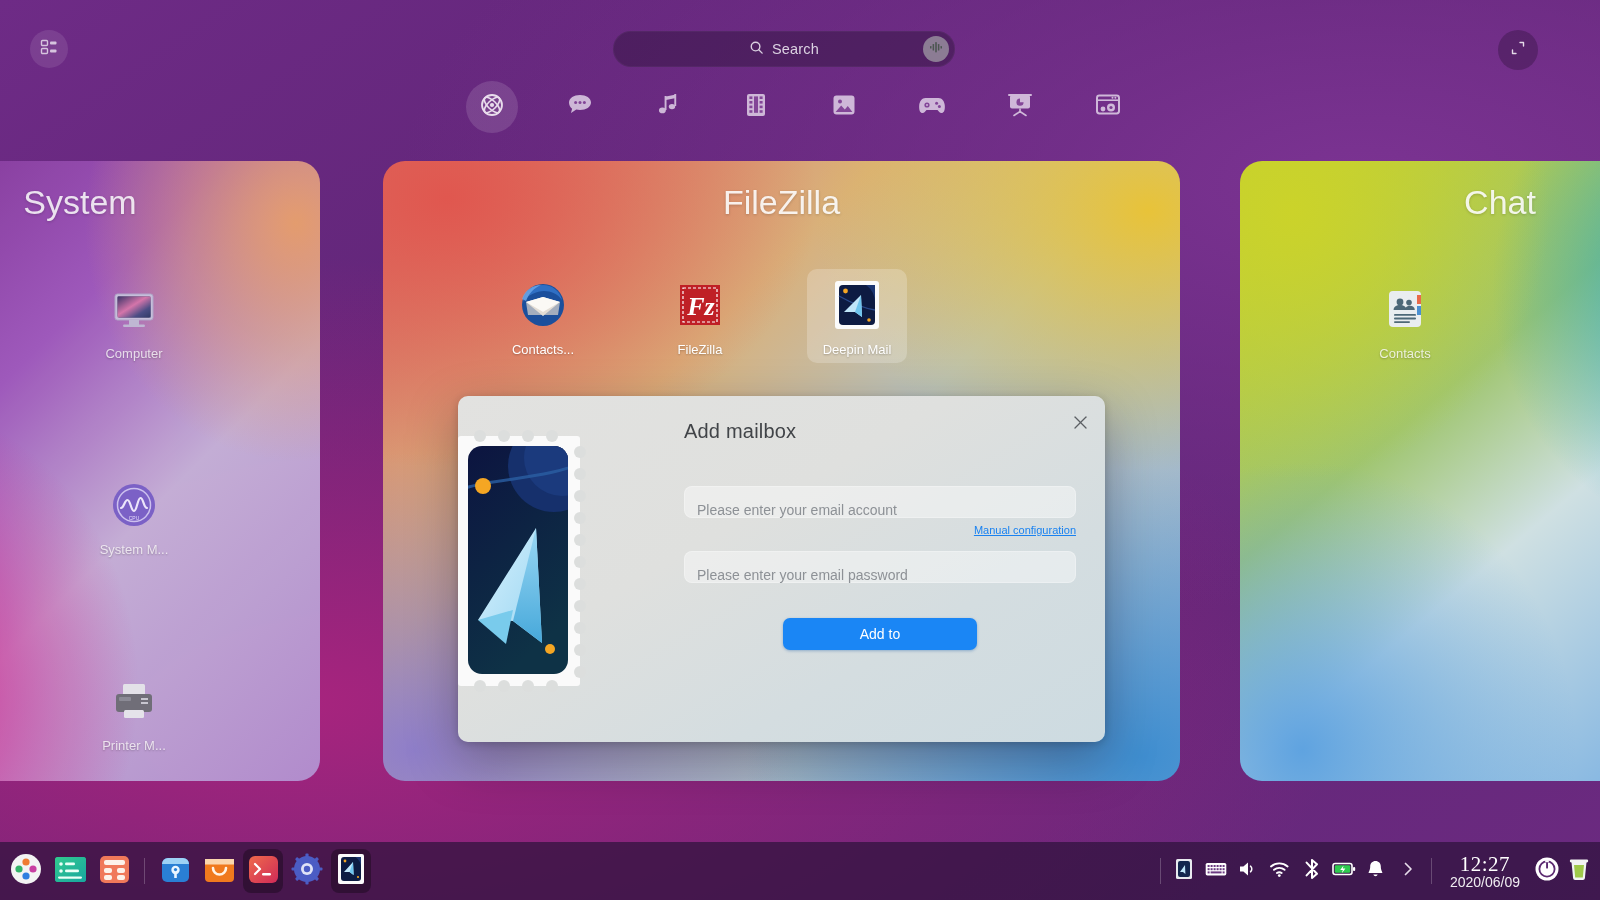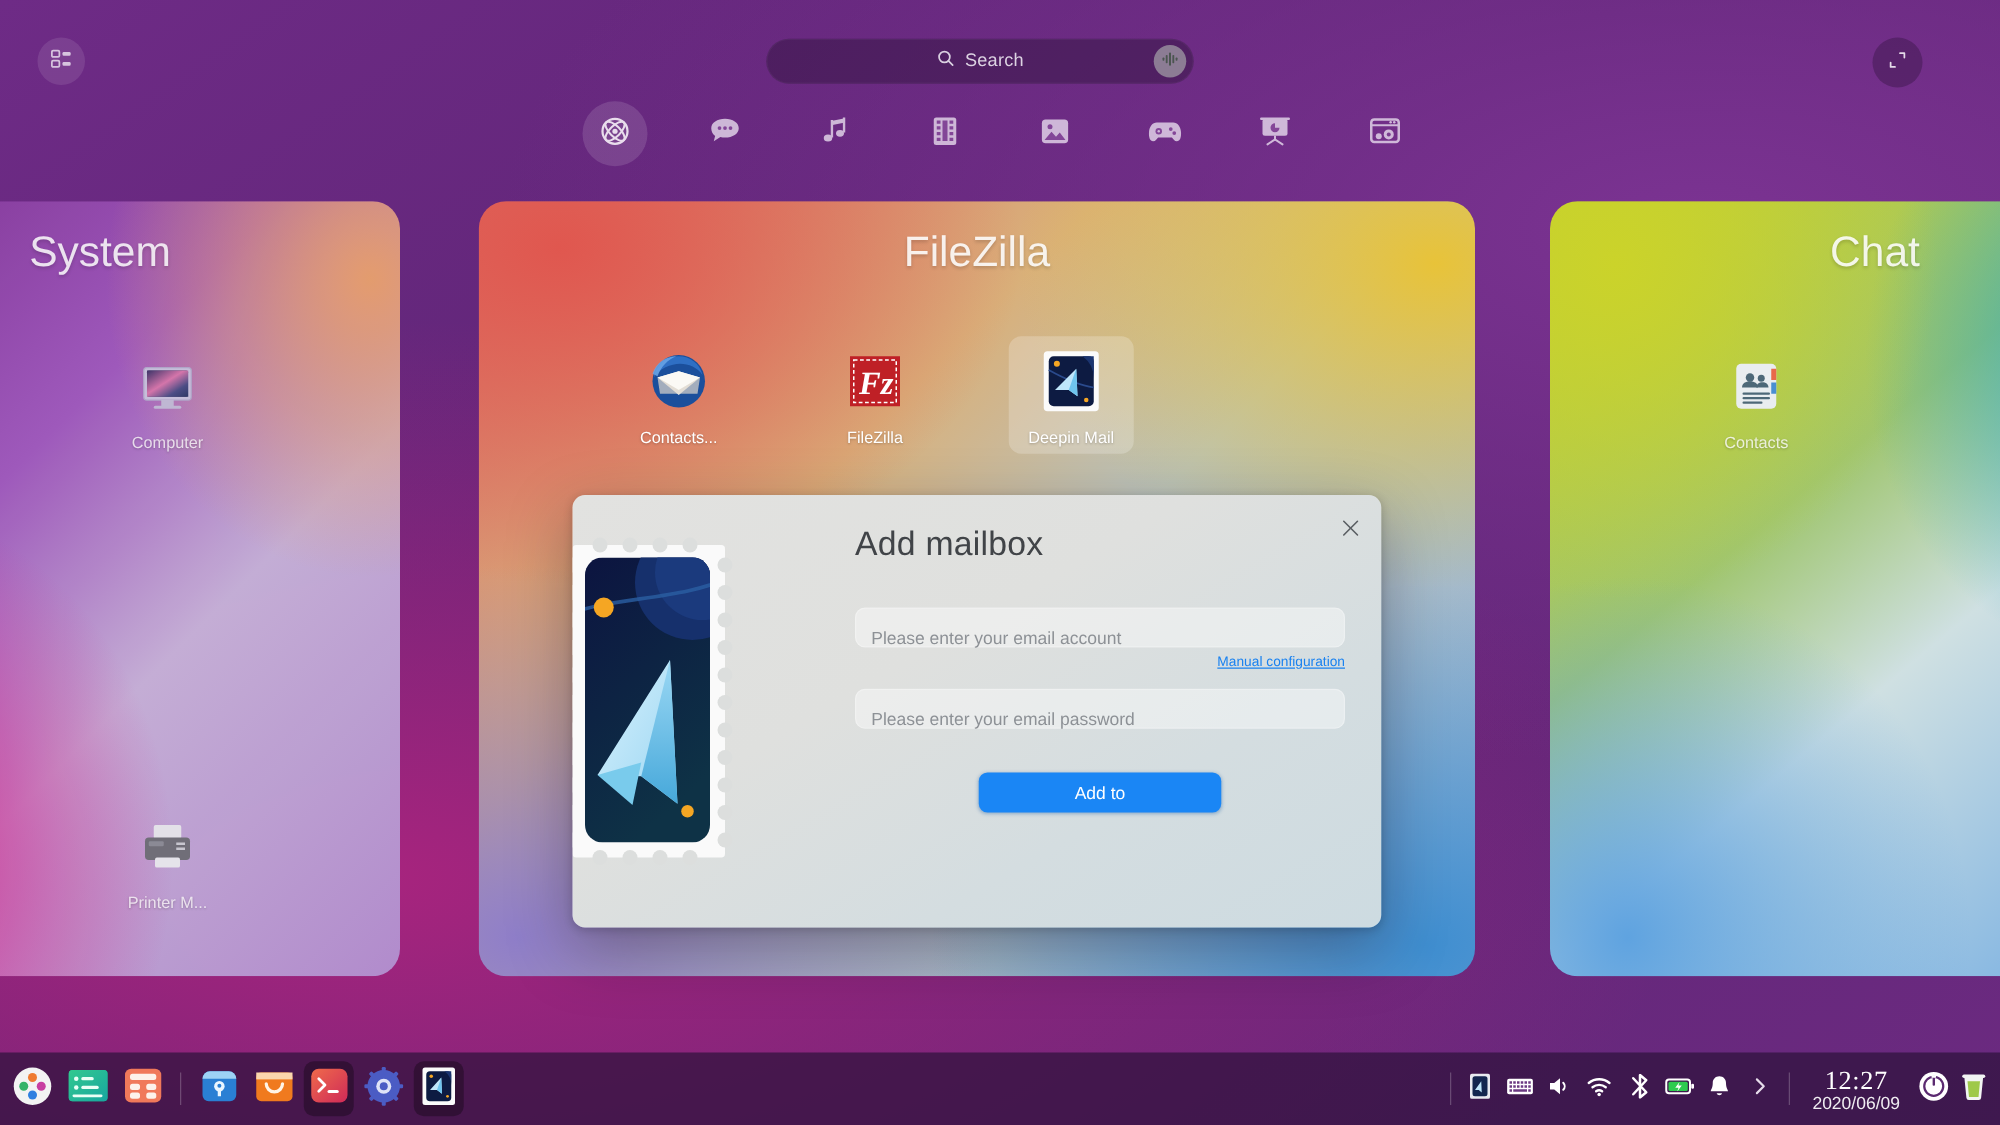--- a/index.html
+++ b/index.html
@@ -113,21 +113,21 @@
     box-shadow:0 18px 50px rgba(20,8,30,.34), 0 2px 8px rgba(0,0,0,.18);
     overflow:hidden;
   }
   #dialog .close {
     position:absolute; right:12px; top:14px; width:26px; height:26px;
     display:flex; align-items:center; justify-content:center;
     color:#55595c; font-size:17px; line-height:1;
   }
   #dialog .dtitle {
     position:absolute; left:226px; top:24px; width:400px;
-    font-size:27px; font-weight:400; color:#414448; letter-spacing:.2px;
+    font-size:20px; font-weight:400; color:#414448; letter-spacing:.2px;
   }
   .stamp {
     position:absolute; left:0px; top:28px; width:140px; height:275px;
   }
   .field {
     position:absolute; left:226px; width:392px; height:32px;
     border-radius:8px; background:rgba(255,255,255,0.42);
     display:flex; align-items:flex-end; padding:0 13px;
     box-shadow: inset 0 0 0 1px rgba(255,255,255,0.28);
   }
@@ -375,20 +375,31 @@
                 <rect x="15" y="23" width="4" height="3"></rect>
                   <rect x="21" y="23" width="4" height="3"></rect>
                 <rect x="27" y="23" width="4" height="3"></rect>
                   <rect x="33" y="23" width="4" height="3"></rect>
                 <rect x="15" y="29" width="4" height="3"></rect>
                   <rect x="21" y="29" width="16" height="3"></rect>
               </g>
             </svg>
           </div>
 
+        </div>
+        <div class="app">
+          <div class="iwrap">
+            <svg width="50" height="50" viewBox="0 0 50 50">
+              <circle cx="25" cy="25" r="21" fill="#7b63c9"></circle>
+              <circle cx="25" cy="25" r="16.5" fill="none" stroke="#cfc6f2" stroke-width="1.5"></circle>
+              <path d="M12 28c3 0 3.5-8 6.5-8s3.5 11 6.5 11 3.5-13 6.5-13 3 10 6.5 10" fill="none" stroke="#f0ecff" stroke-width="2.2" stroke-linecap="round"></path>
+              <text x="25" y="40" font-size="5" fill="#e6dfff" text-anchor="middle" font-family="'Liberation Sans',sans-serif">CPU</text>
+            </svg>
+          </div>
+          <div class="alabel">System M...</div>
         </div>
       </div>
       <div class="approw" style="padding-left:88px; gap:56px; margin-top:102px;">
         <div class="app">
           <div class="iwrap">
             <svg width="48" height="48" viewBox="0 0 48 48">
               <rect x="6" y="10" width="30" height="24" rx="3" fill="#6e5f96"></rect>
               <g fill="#d6ccf0" font-size="6" font-family="'Liberation Mono',monospace">
                 <text x="10" y="19">1010</text>
                   <text x="10" y="27">0110</text>

